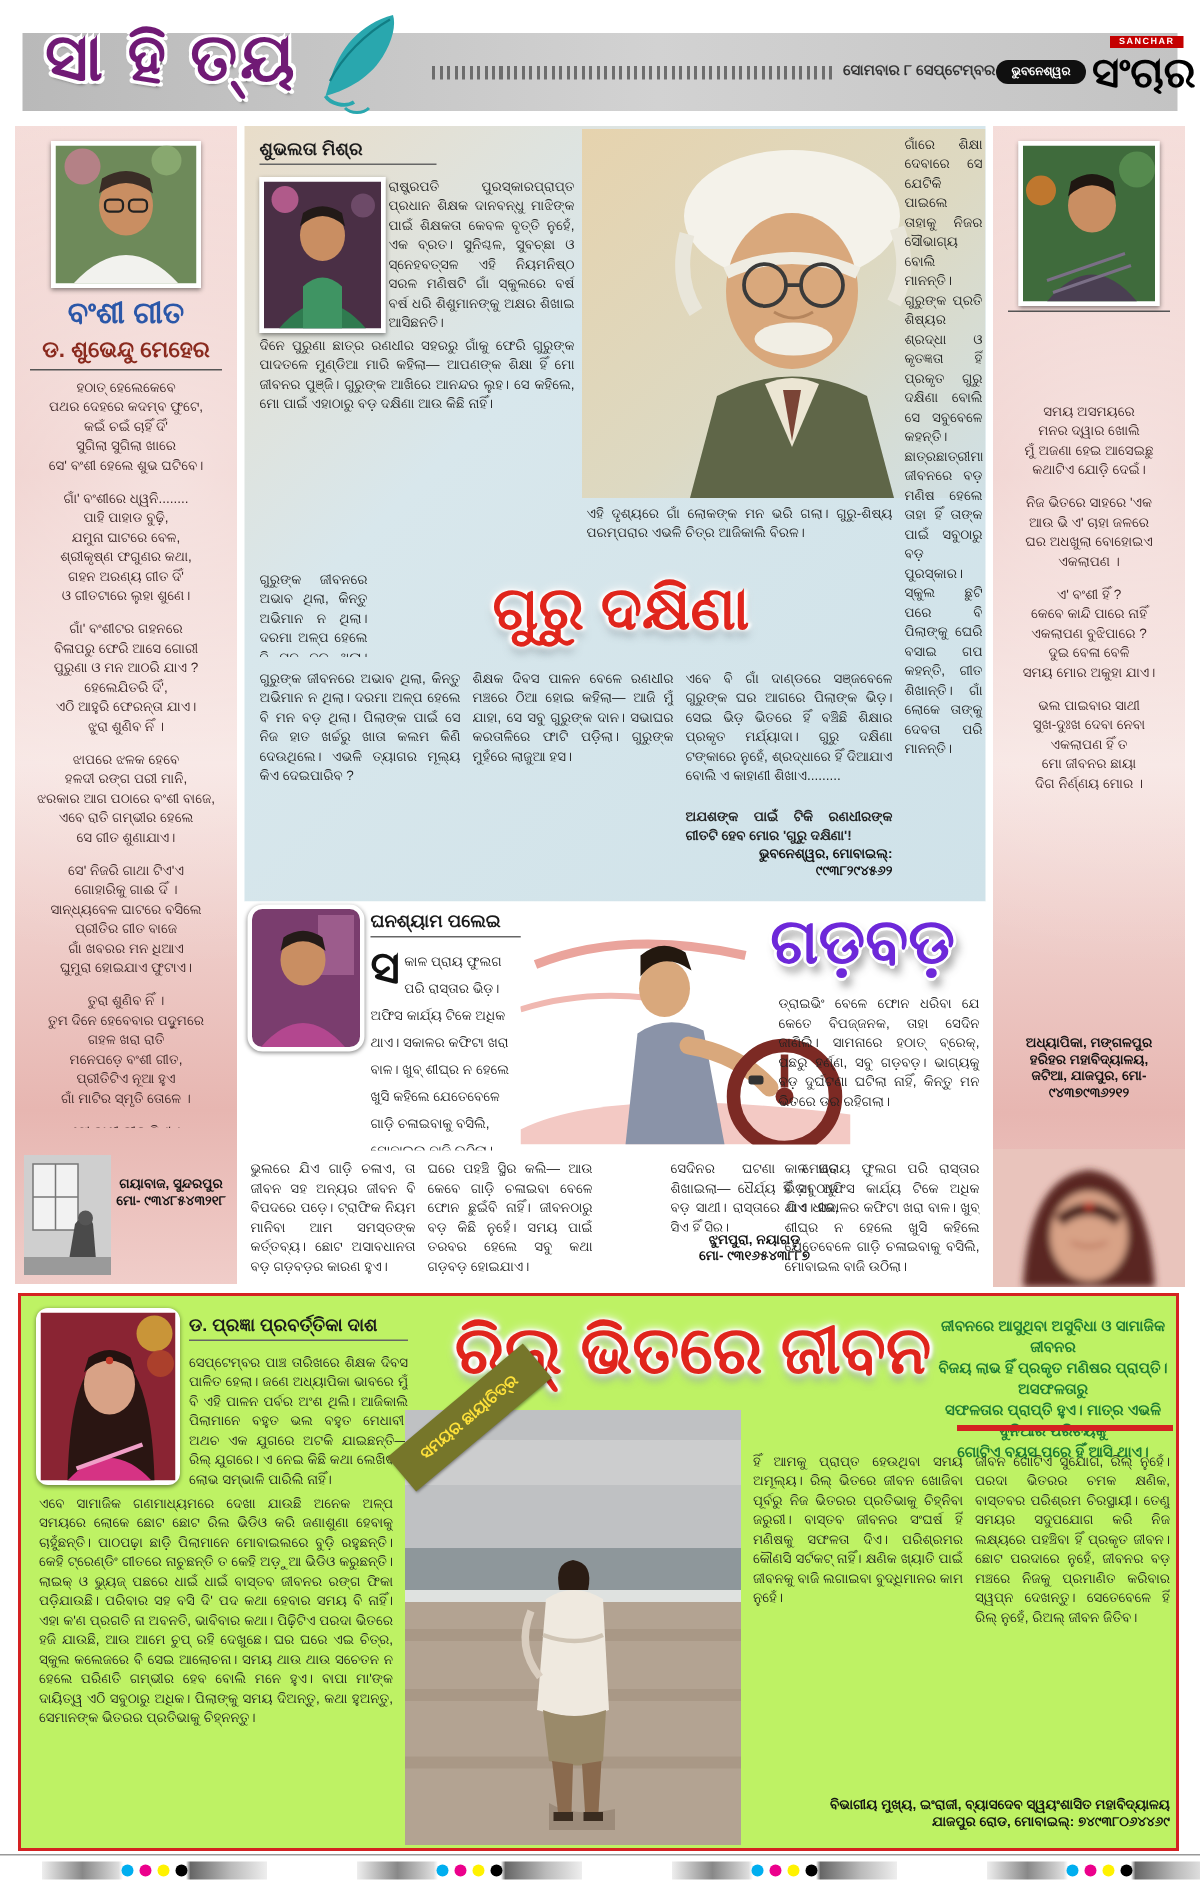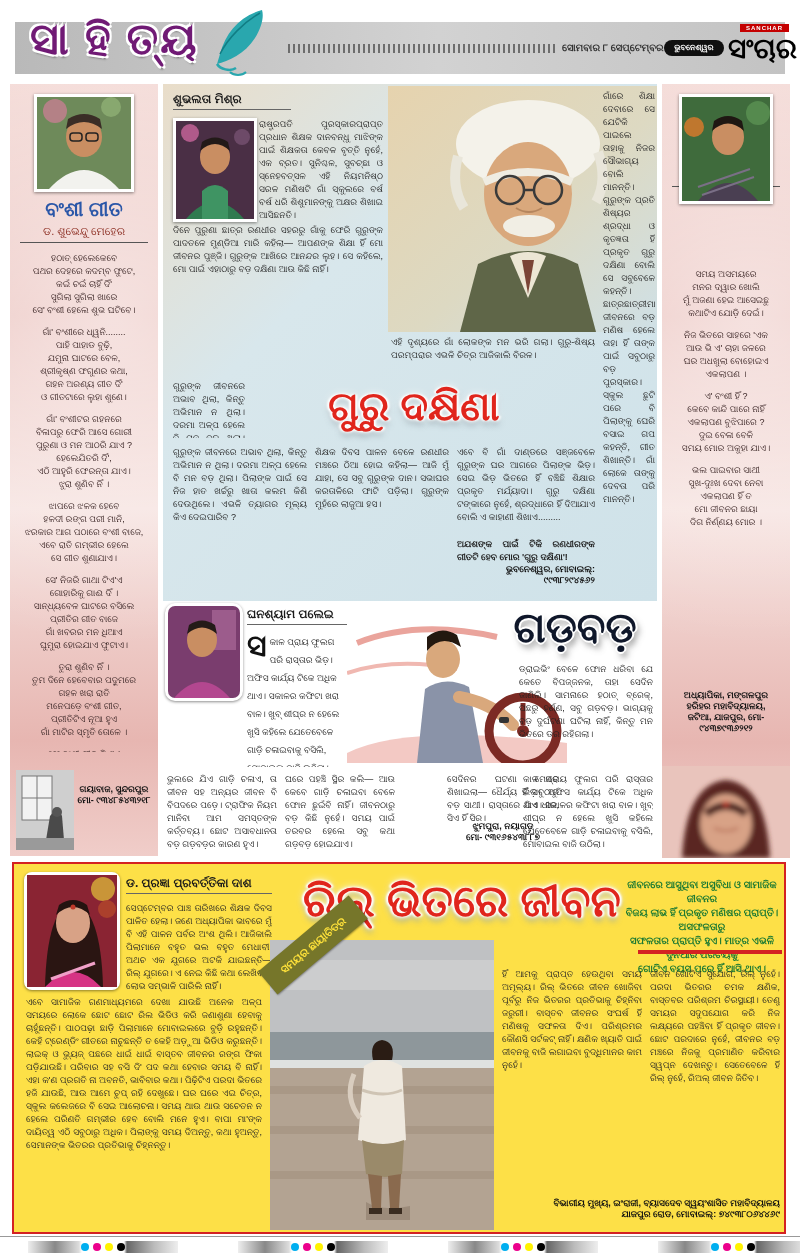--- a/index.html
+++ b/index.html
@@ -25,37 +25,37 @@
   .photo-frame svg{display:block;}
   .byline{font-size:12px;font-weight:bold;color:#1a1a1a;border-bottom:1px solid #666;padding-bottom:3px;}
   .body-txt{font-size:9px;line-height:13px;text-align:justify;color:#222;overflow:hidden;}
   .sig{font-size:9px;font-weight:bold;color:#111;text-align:right;white-space:pre-line;}
   .stanza{white-space:pre-line;}
   
   .col-pink{position:absolute;background:
     radial-gradient(circle at 70% 30%,rgba(255,255,255,.55),rgba(255,255,255,0) 60%),
     linear-gradient(180deg,#f3d8d4,#e9bdb8 30%,#f6e3e0 55%,#e7b6b1 85%,#f0cdc9);}
   .poem-title{font-size:20px;font-weight:900;color:#2b57a8;text-align:center;}
-  .poem-author{font-size:11px;font-weight:normal;color:#8a2a1e;text-align:center;
+  .poem-author{font-size:15px;font-weight:bold;color:#8a2a1e;text-align:center;
     border-bottom:1px solid #555;padding-bottom:4px;margin:4px 10px 0 10px;}
   .poem-body{font-size:9px;line-height:13px;color:#3a2525;text-align:center;}
   .poem-body .stanza{margin-bottom:9px;}
   
   .panel-blue{position:absolute;left:163px;top:84px;width:494px;height:517px;
     background:linear-gradient(135deg,#e9ddc9 0%,#d8e7ec 35%,#cfe2e9 100%);}
   .head-red{font-weight:900;color:#e0251c;text-align:center;
     text-shadow:0 0 4px #fff,0 0 8px #fff,-2px 0 2px #fff,2px 0 2px #fff,0 4px 6px rgba(120,140,150,.8);}
   
   .band-white{position:absolute;left:163px;top:601px;width:494px;height:257px;background:#fff;}
-  .head-pink{font-weight:900;color:#0f172a;
+  .head-pink{font-weight:900;color:#6d28d9;
     text-shadow:-2px 0 0 #fff,2px 0 0 #fff,0 -2px 0 #fff,0 2px 0 #fff,3px 5px 6px rgba(90,90,90,.7);}
   .dropcap{float:left;font-size:30px;line-height:30px;font-weight:900;color:#111;margin:0 3px 0 0;}
   
   .feature{position:absolute;left:12px;top:862px;width:774px;height:372px;
-    background:#fde047;border:2px solid #d42222;box-sizing:border-box;}
+    background:#bef264;border:2px solid #d42222;box-sizing:border-box;}
   .pull-quote{font-size:10px;line-height:14px;font-weight:bold;color:#1d7a33;text-align:center;white-space:pre-line;}
   .quote-bar{position:absolute;background:#d42222;height:4px;}
   .ribbon{position:absolute;left:240px;top:66px;width:118px;height:30px;background:#76762a;
     transform:rotate(-40deg);transform-origin:center;display:flex;align-items:center;justify-content:center;
     color:#ffe23a;font-size:11px;font-weight:900;box-shadow:0 1px 2px rgba(0,0,0,.4);}
   
   .foot-line{position:absolute;left:0;top:1236px;width:800px;height:1px;background:#999;}
   .reg-mark{position:absolute;top:1241px;width:150px;height:12px;
     background:linear-gradient(90deg,#eee,#888 18%,#ddd 34%,#fff 36%,#fff 64%,#666 66%,#bbb 84%,#eee);
     display:flex;align-items:center;justify-content:center;gap:4px;}

